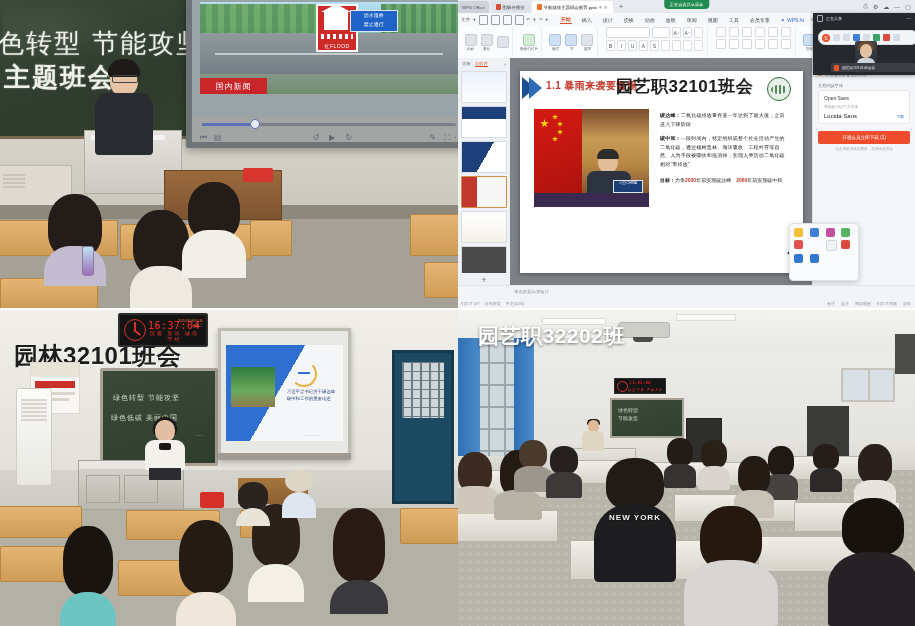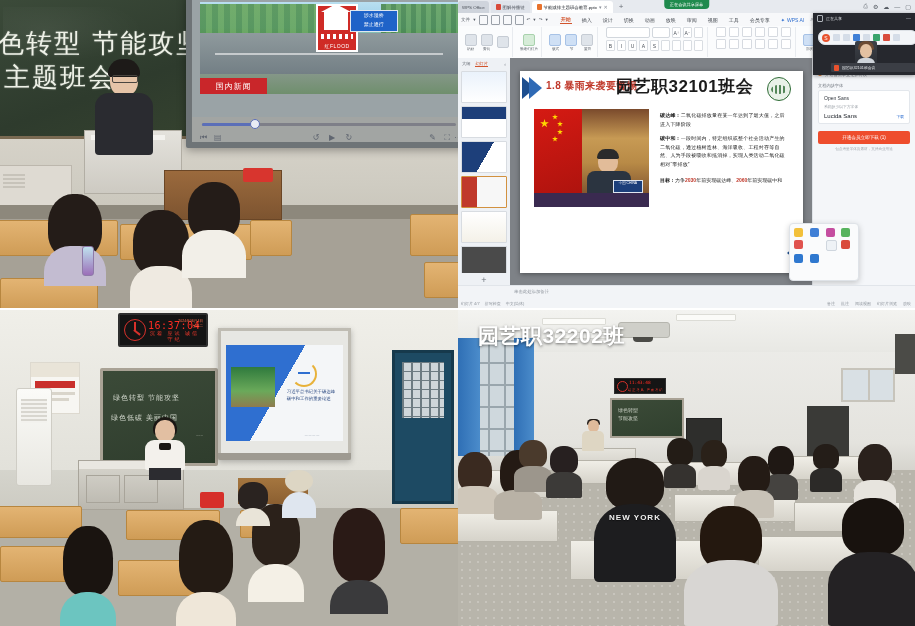--- a/index.html
+++ b/index.html
@@ -17,21 +17,21 @@
   .scene{position:absolute;inset:0;}
 
   
   #q-tl .scene{background:linear-gradient(180deg,#2f3d33 0%,#33402f 42%,#d7d3c9 42.5%,#cfccc2 60%,#b9b3a6 100%);}
   .tl-board{position:absolute;left:-6px;top:-4px;width:235px;height:140px;
      background:linear-gradient(160deg,#3c4b3a,#2e3b2d 60%,#36432f);border-bottom:3px solid #7a6a52;}
   .tl-board:after{content:"";position:absolute;left:4%;top:8%;width:60%;height:40%;
      background:radial-gradient(ellipse at 30% 40%,rgba(255,255,255,.06),transparent 70%);}
   .tl-chalk{position:absolute;left:4px;top:30px;color:#eef1e7;font-size:26px;letter-spacing:2px;
      font-family:"DejaVu Sans",sans-serif;text-shadow:0 0 2px rgba(255,255,255,.35);white-space:nowrap;}
-  .tl-chalk.l2{top:64px;left:10px;}
+  .tl-chalk.l2{top:64px;left:10px;font-weight:bold;}
   .tl-screenbox{position:absolute;left:186px;top:-6px;width:274px;height:142px;
      background:#9aa3a6;border:6px solid #6e7477;border-radius:2px;box-shadow:0 2px 10px rgba(0,0,0,.35);}
   .tl-vid{position:absolute;left:8px;top:2px;right:8px;height:92px;
      background:linear-gradient(180deg,#b9dff0 0%,#8fc9e6 28%,#7fb89a 36%,#9aa39b 48%,#8d9a92 70%,#6f8f6d 100%);
      overflow:hidden;}
   .tl-road{position:absolute;left:0;right:0;top:34%;bottom:22%;background:linear-gradient(180deg,#8f9a9d,#737f85);}
   .tl-road:before{content:"";position:absolute;left:6%;right:6%;top:48%;height:2px;background:rgba(255,255,255,.55);}
   .tl-trees{position:absolute;left:0;top:2px;width:46%;height:32%;
      background:repeating-linear-gradient(90deg,#4f8f4a 0 6px,#66a455 6px 12px);opacity:.85;}
   .tl-trees2{position:absolute;right:0;top:2px;width:30%;height:40%;
@@ -596,21 +596,21 @@
         <div class="th-add">+</div>
       </div>
 
       <div class="wps-canvas">
         <div class="slide">
           <div class="chev-l"></div>
           <div class="chev-l2"></div>
           <div class="chev-b"></div>
 
           <div class="sl-sub">
-            <span>1.8</span>
+            <span>1.1</span>
             <span>暴雨来袭要警惕</span>
           </div>
           <div class="sl-title">园艺职32101班会</div>
           <div class="sl-logo"></div>
 
           <div class="sl-photo">
             <div class="sl-flag">
               <span class="s" style="left:6px;top:10px;width:9px;height:9px;"></span>
               <span class="s" style="left:18px;top:5px;"></span>
               <span class="s" style="left:23px;top:12px;"></span>
@@ -730,20 +730,21 @@
       <div class="bl-led">
         <div class="clockface"></div>
         <div class="bl-time">16:37:04</div>
         <div class="bl-date">
           <span>2024年06月4日</span><br>
           <span>星期二</span>
         </div>
         <div class="bl-ledtxt">沉着 应试 诚信 守纪</div>
       </div>
 
+      <div class="bl-label">园林32101班会</div>
       <div class="bl-poster">
         <div class="ph"></div>
           <div class="pr"></div>
           <div class="pl"></div>
           <div class="pl2"></div>
       </div>
       <div class="bl-ac">
           <div class="grill"></div>
         </div>
 

